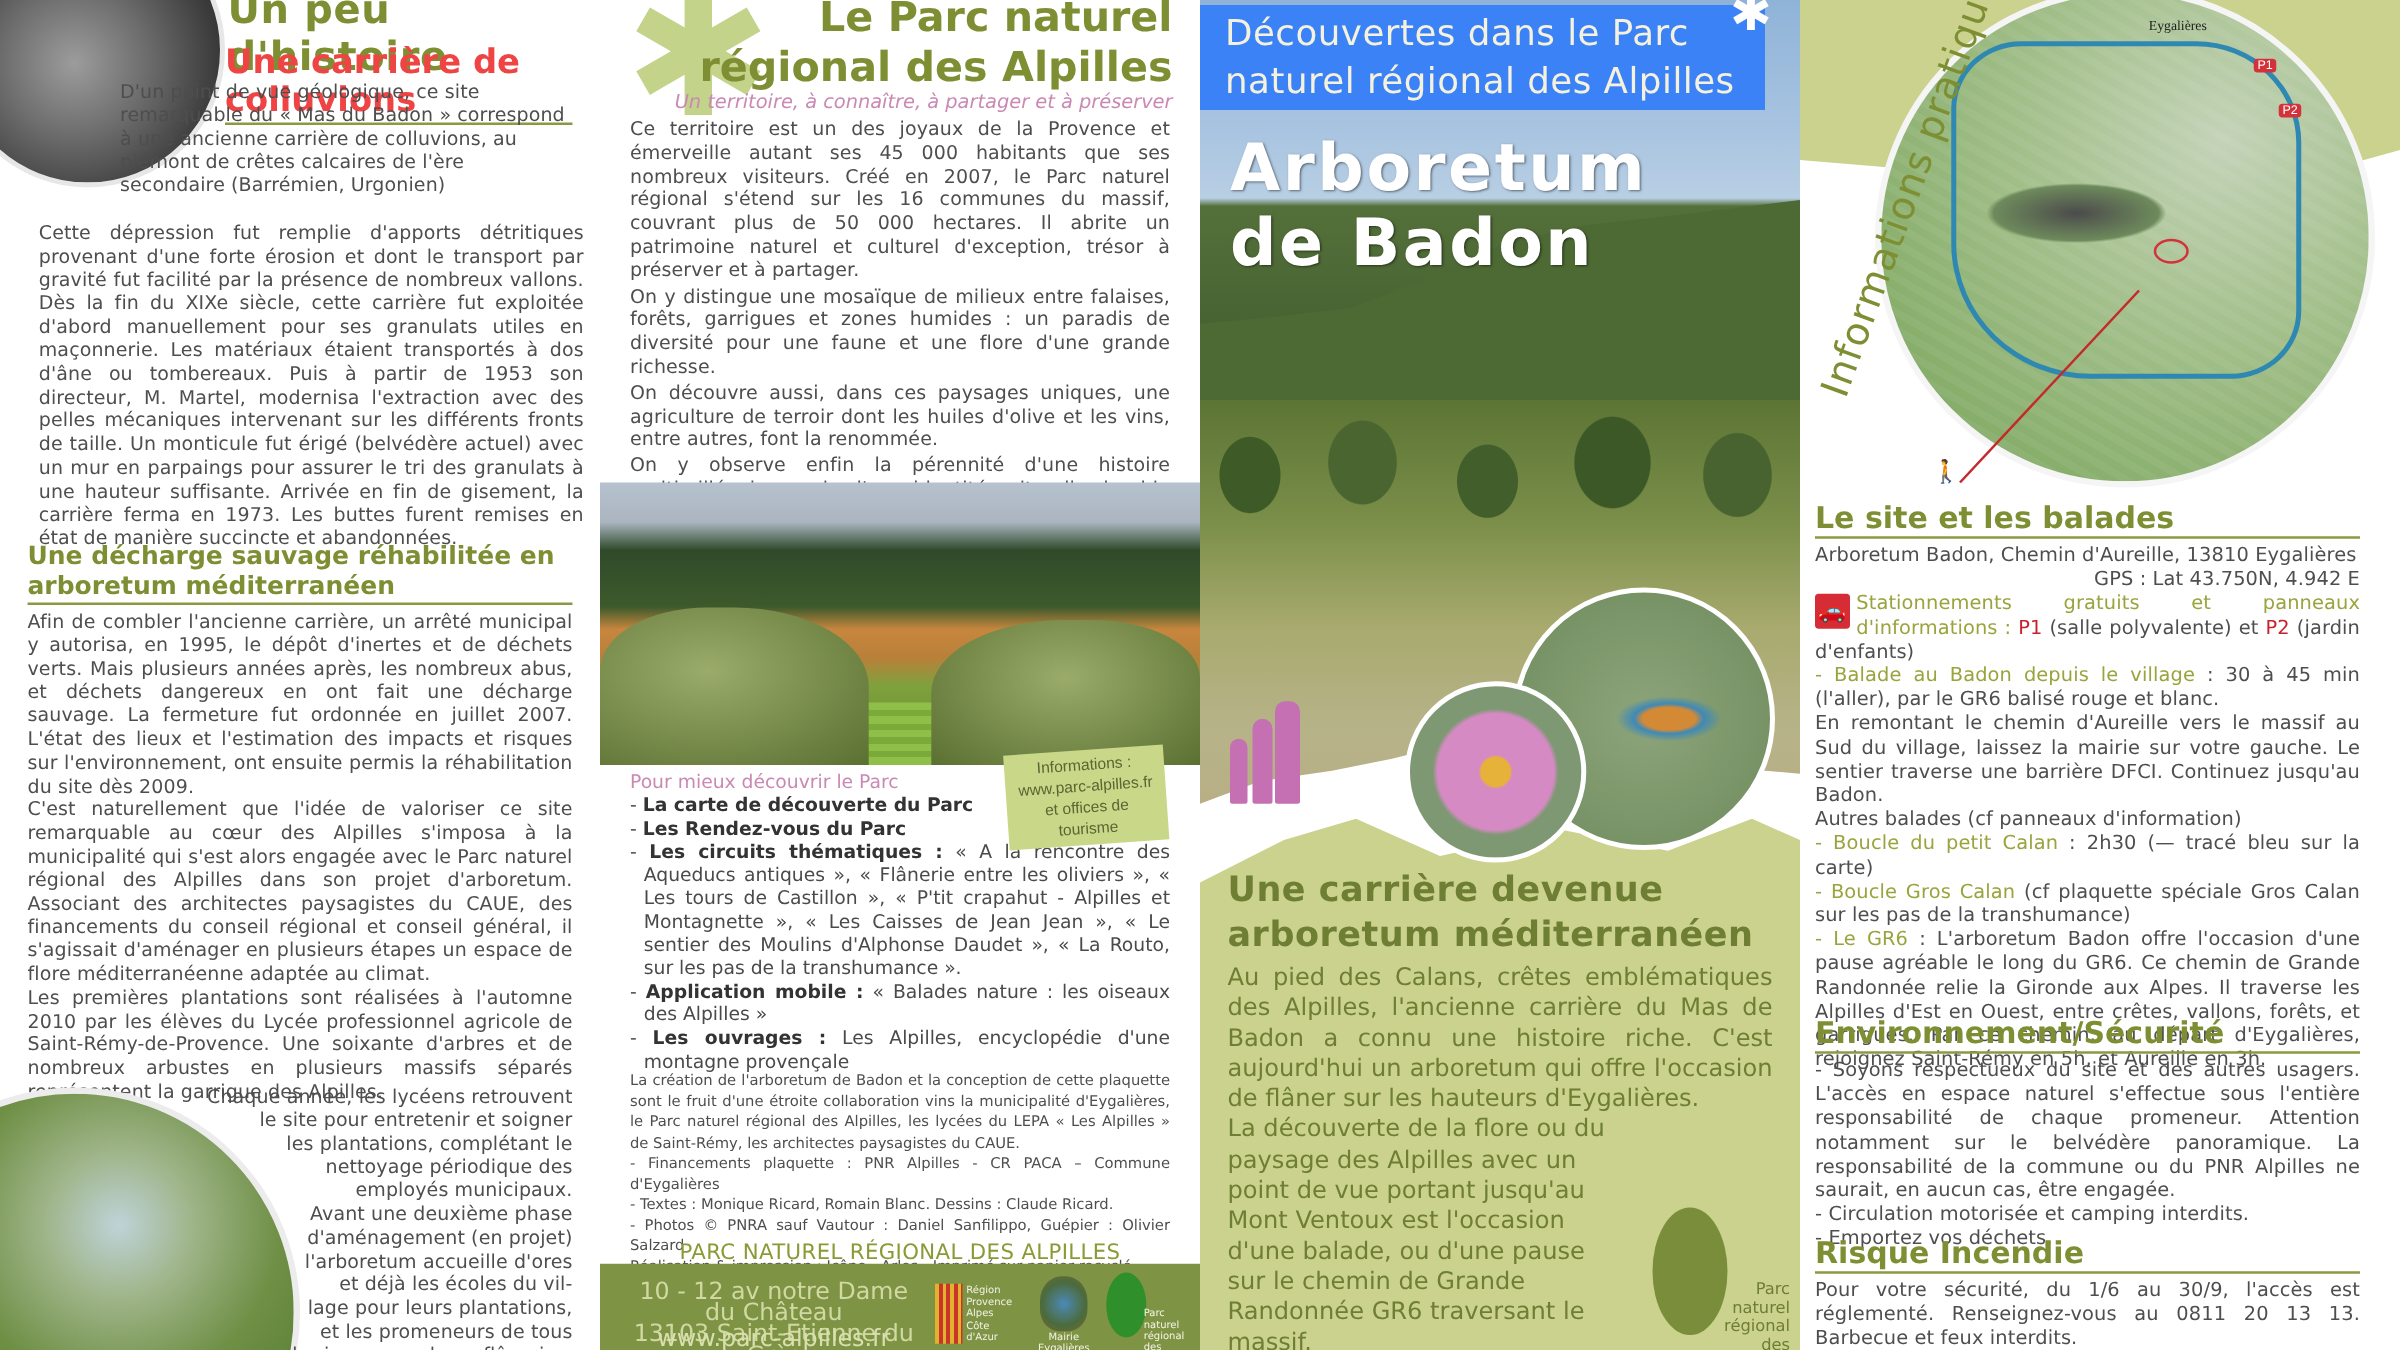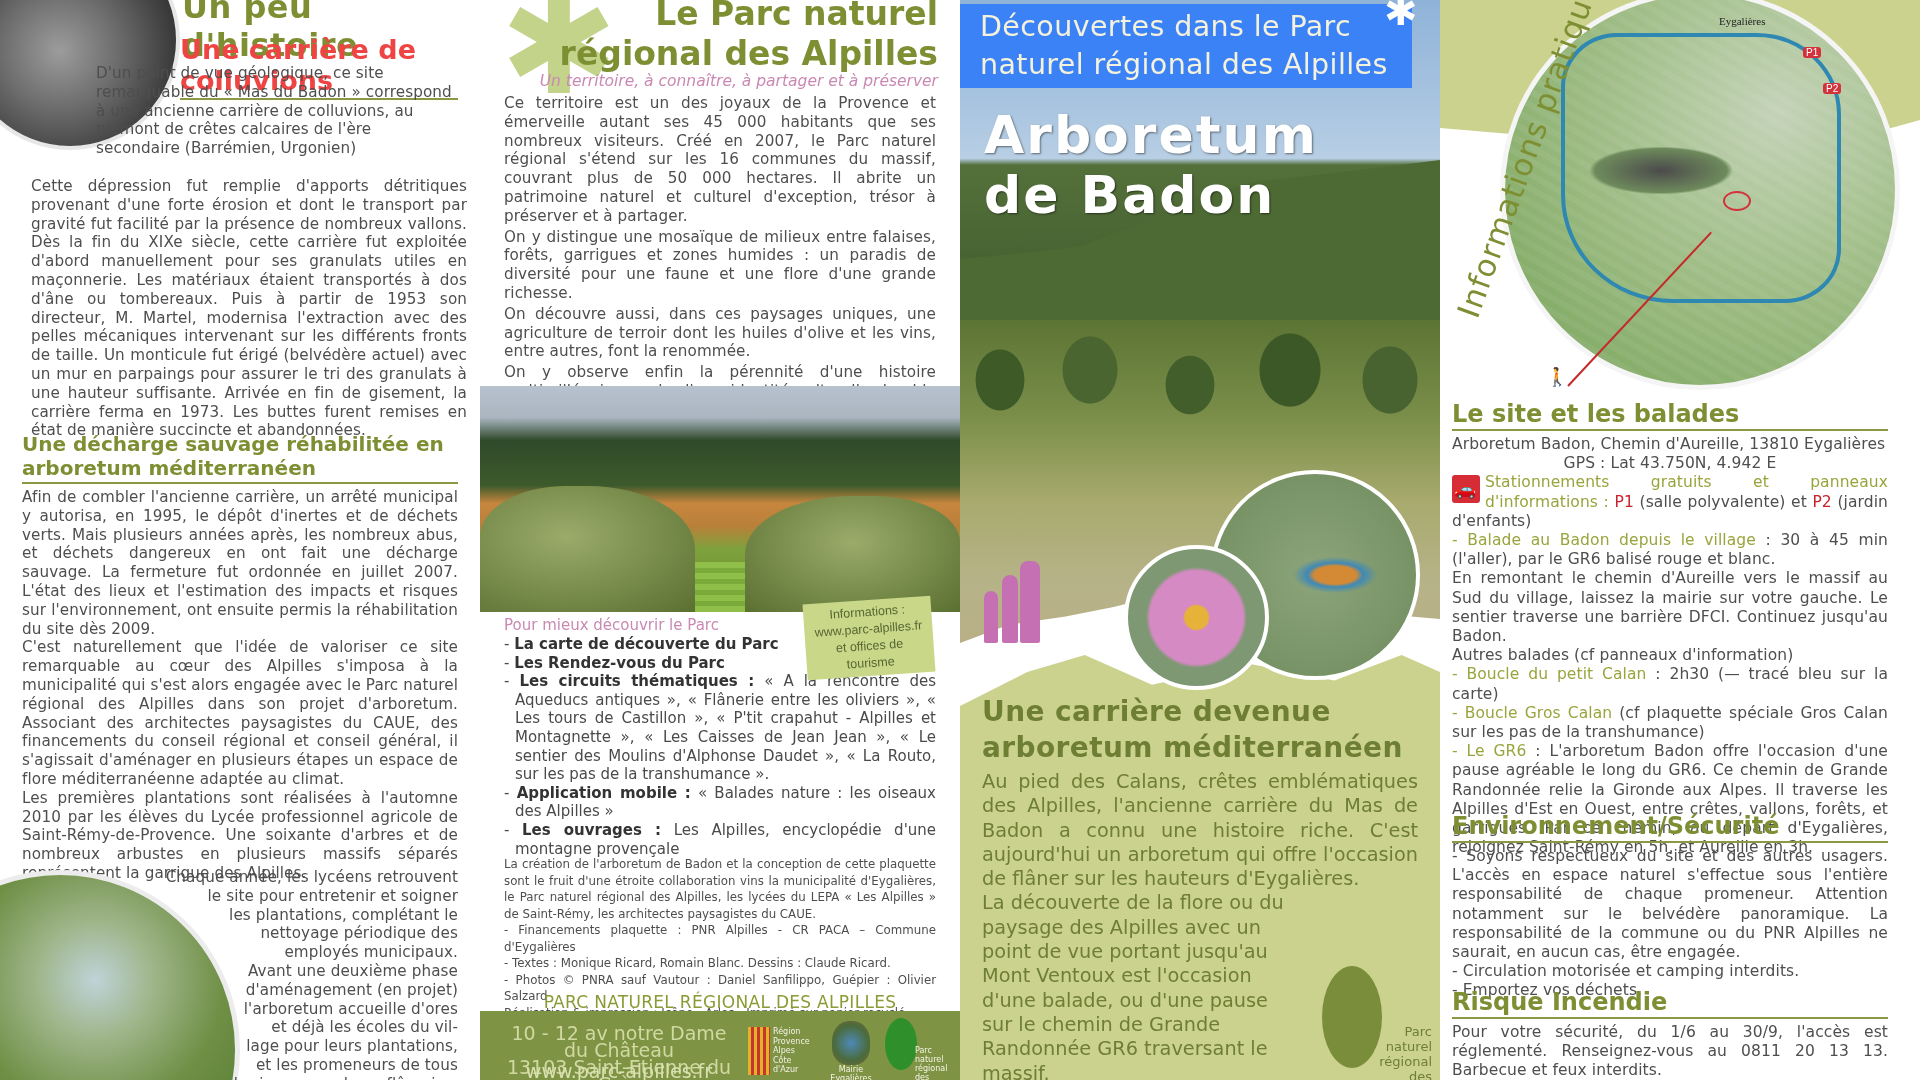--- a/index.html
+++ b/index.html
@@ -239,21 +239,21 @@
     <div class="marker"></div>
   </div>
   <div class="arrow"></div>
   <div class="walkers">🚶</div>
   <div class="vert-title">Informations pratiques</div>
 
   <div class="sec" id="s1">
     <h2 class="hd rule">Le site et les balades</h2>
     <div class="para">
       <div style="text-align:left">Arboretum Badon, Chemin d'Aureille, 13810 Eygalières</div>
-      <div style="text-align:center">GPS : Lat 43.750N, 4.942 E</div>
+      <div style="text-align:right">GPS : Lat 43.750N, 4.942 E</div>
       <div>
         <span class="car">🚗</span>
         <span class="hl">Stationnements gratuits et panneaux d'informations :</span>
         <span class="red">P1</span><span> (salle polyvalente) et </span><span class="red">P2</span><span> (jardin d'enfants)</span>
       </div>
       <div><span class="hl">- Balade au Badon depuis le village</span><span> : 30 à 45 min (l'aller), par le GR6 balisé rouge et blanc.</span></div>
       <div>En remontant le chemin d'Aureille vers le massif au Sud du village, laissez la mairie sur votre gauche. Le sentier traverse une barrière DFCI. Continuez jusqu'au Badon.</div>
       <div>Autres balades (cf panneaux d'information)</div>
       <div><span class="hl">- Boucle du petit Calan</span><span> : 2h30 (— tracé bleu sur la carte)</span></div>
       <div><span class="hl">- Boucle Gros Calan</span><span> (cf plaquette spéciale Gros Calan sur les pas de la transhumance)</span></div>

